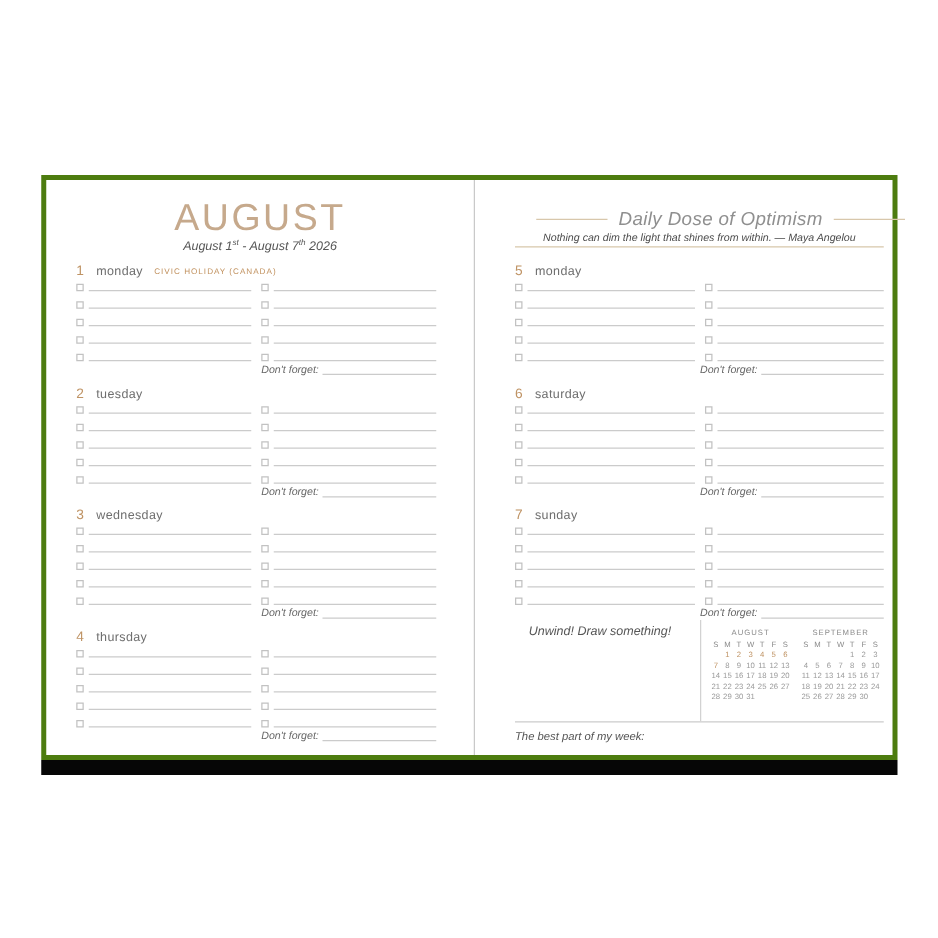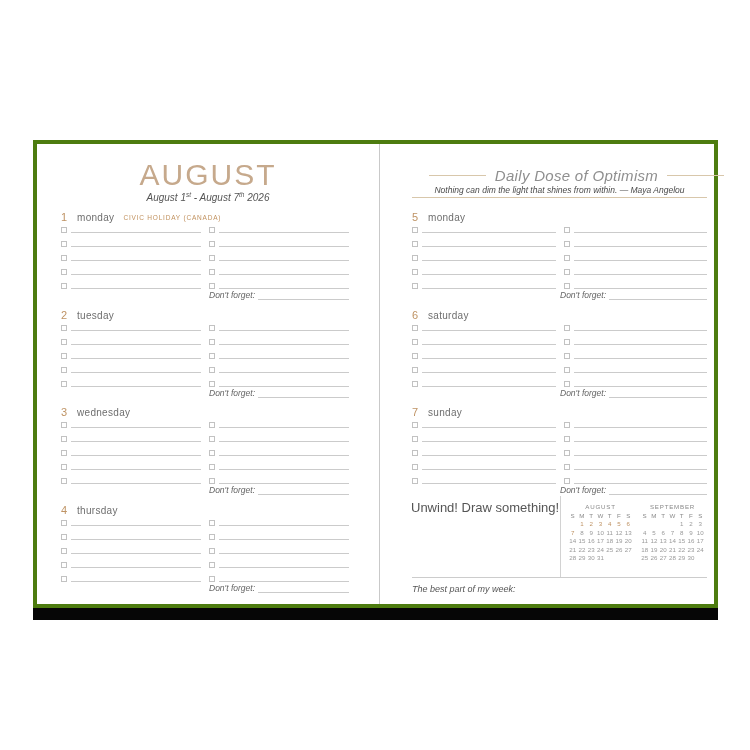--- a/index.html
+++ b/index.html
@@ -43,21 +43,21 @@
   .cols{position:absolute;top:12px;left:0;right:0;display:flex;gap:8px;}
   .col{flex:1;}
   .row{display:flex;align-items:flex-end;height:14px;}
   .cb{width:6px;height:6px;border:1px solid #c2c2c2;box-sizing:border-box;background:#fff;margin-right:4px;flex:0 0 auto;}
   .rline{flex:1;border-bottom:1px solid #cbcbcb;height:0;}
   .dont-forget{position:absolute;top:82px;left:148px;right:0;display:flex;align-items:flex-end;height:11px;text-align:center;}
   .df-label{font-size:8.5px;font-style:italic;color:#666;margin-right:3px;white-space:nowrap;}
   .df-line{flex:1;border-bottom:1px solid #cbcbcb;height:0;}
 
   
-  .unwind{position:absolute;left:374px;top:356px;font-size:13px;color:#555;}
+  .unwind{position:absolute;left:386px;top:356px;font-size:10px;font-style:italic;color:#555;}
   .vline{position:absolute;left:523px;top:352px;width:1px;height:81px;background:#d2d2d2;}
   .bp-rule{position:absolute;left:375px;top:433px;width:295px;border-top:1px solid #cccccc;height:0;}
   .best-part{position:absolute;left:375px;top:440px;font-size:9px;font-style:italic;color:#555;text-align:right;}
 
   
   .cal{position:absolute;width:100px;transform:scale(0.65);transform-origin:top left;}
   .cal-aug{left:531px;top:359px;}
   .cal-sep{left:603px;top:359px;}
   .cal-title{text-align:center;font-size:9.5px;color:#8a8a8a;letter-spacing:1.2px;margin-bottom:2px;}
   .cal-grid{display:grid;grid-template-columns:repeat(7,14.28px);}

